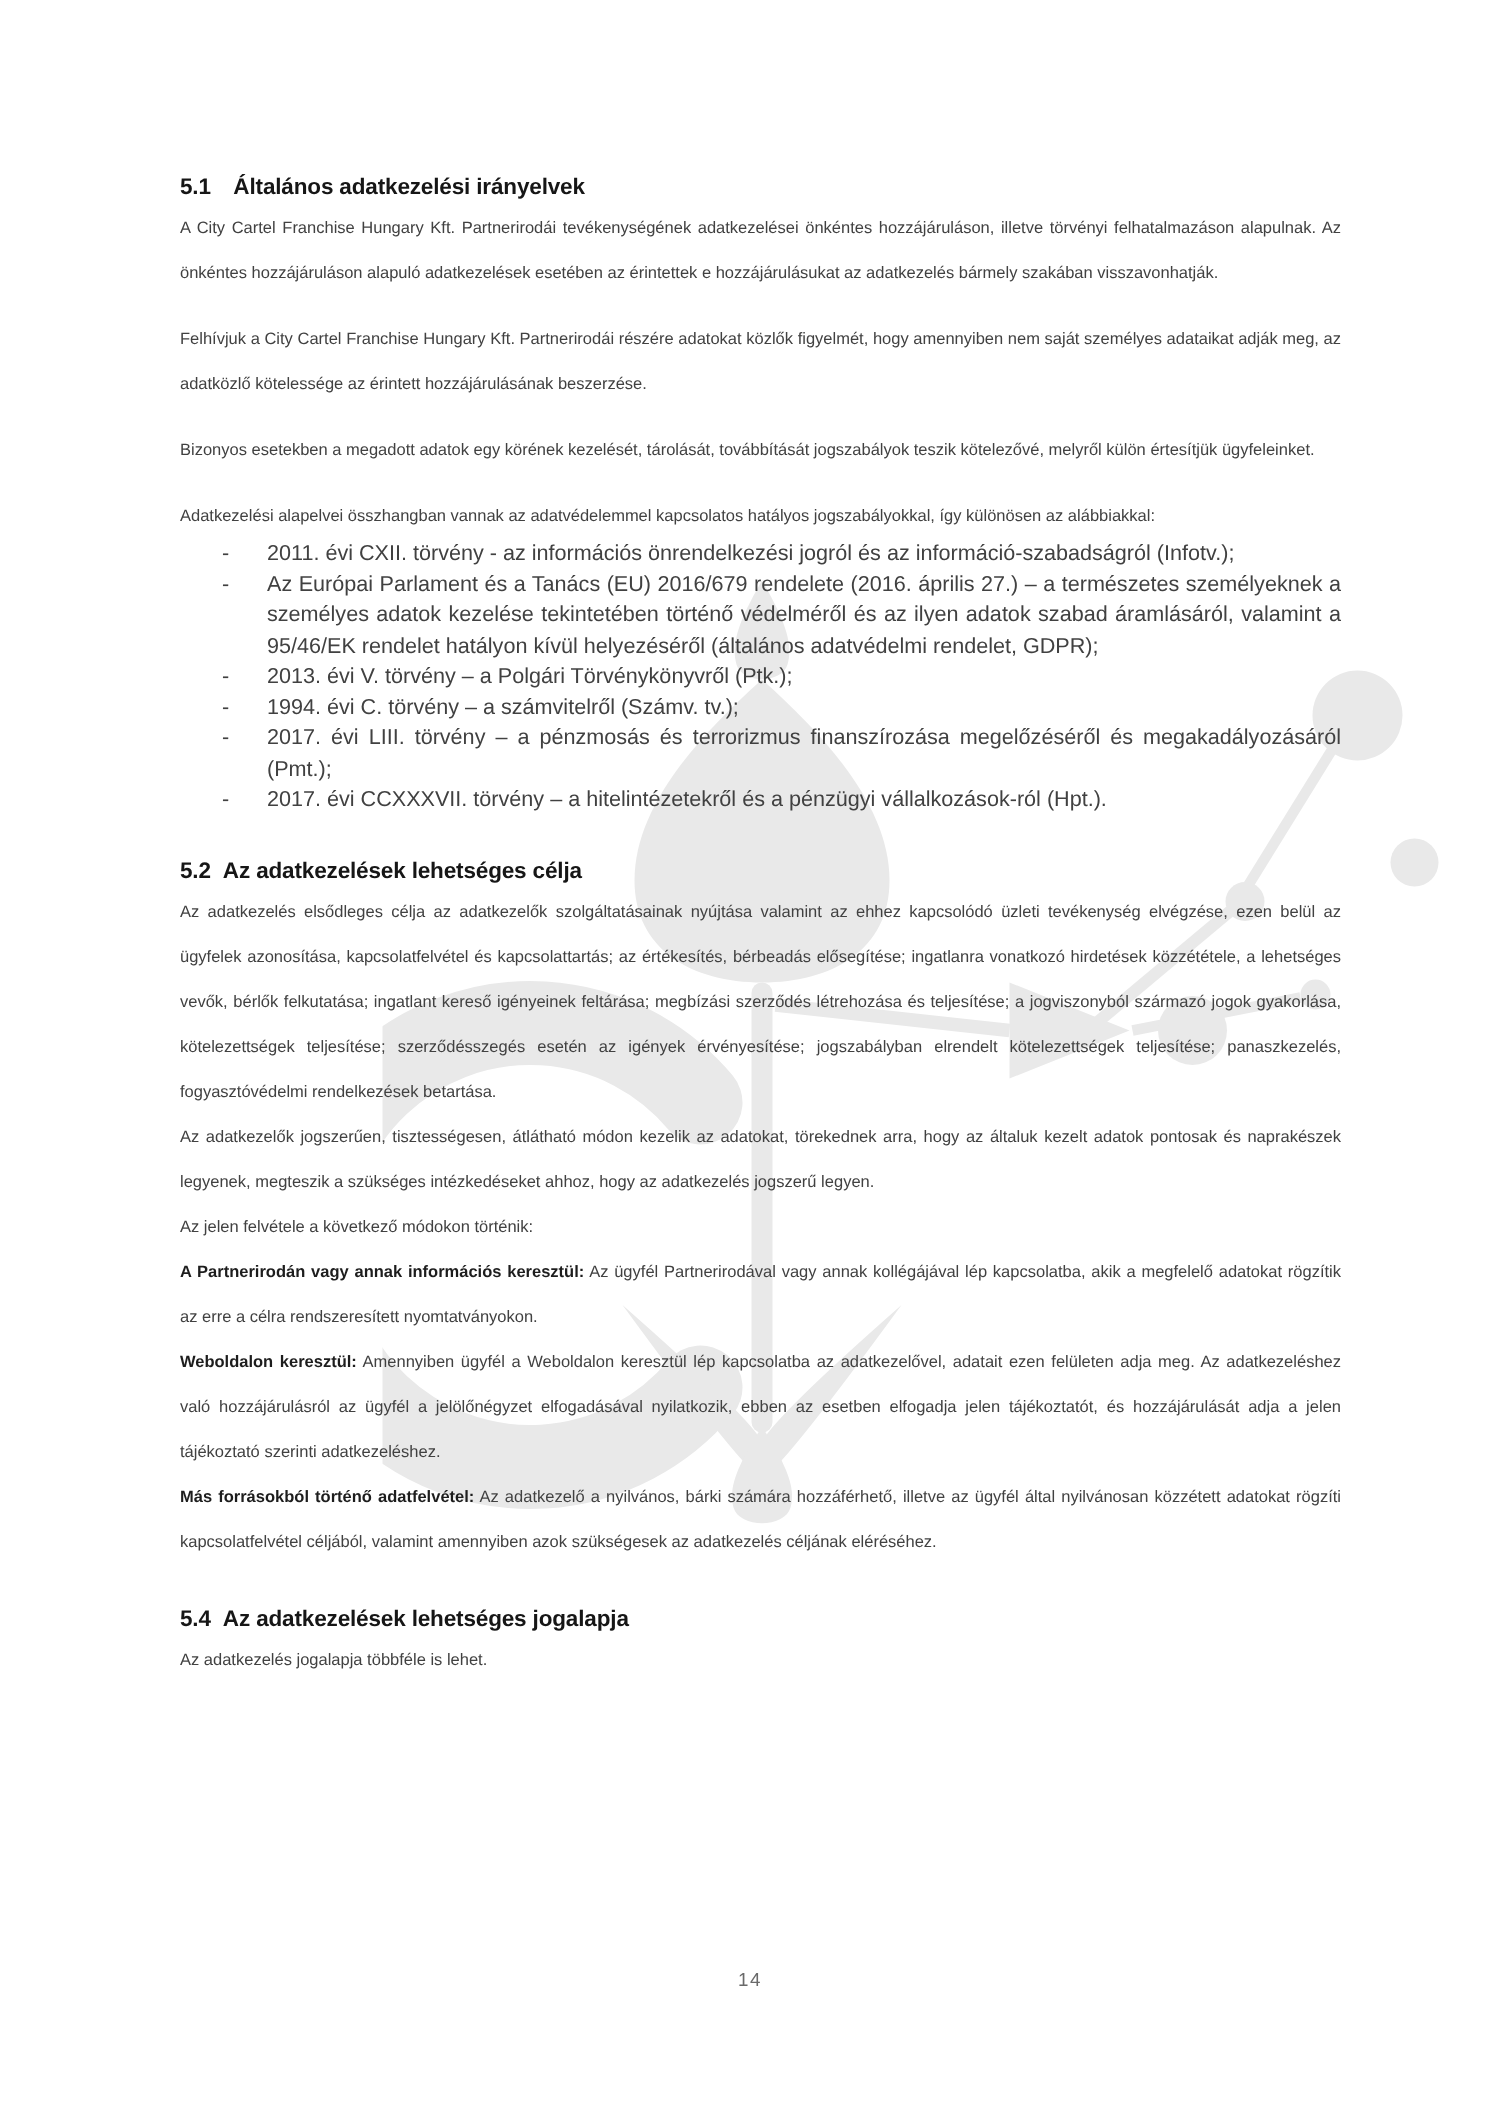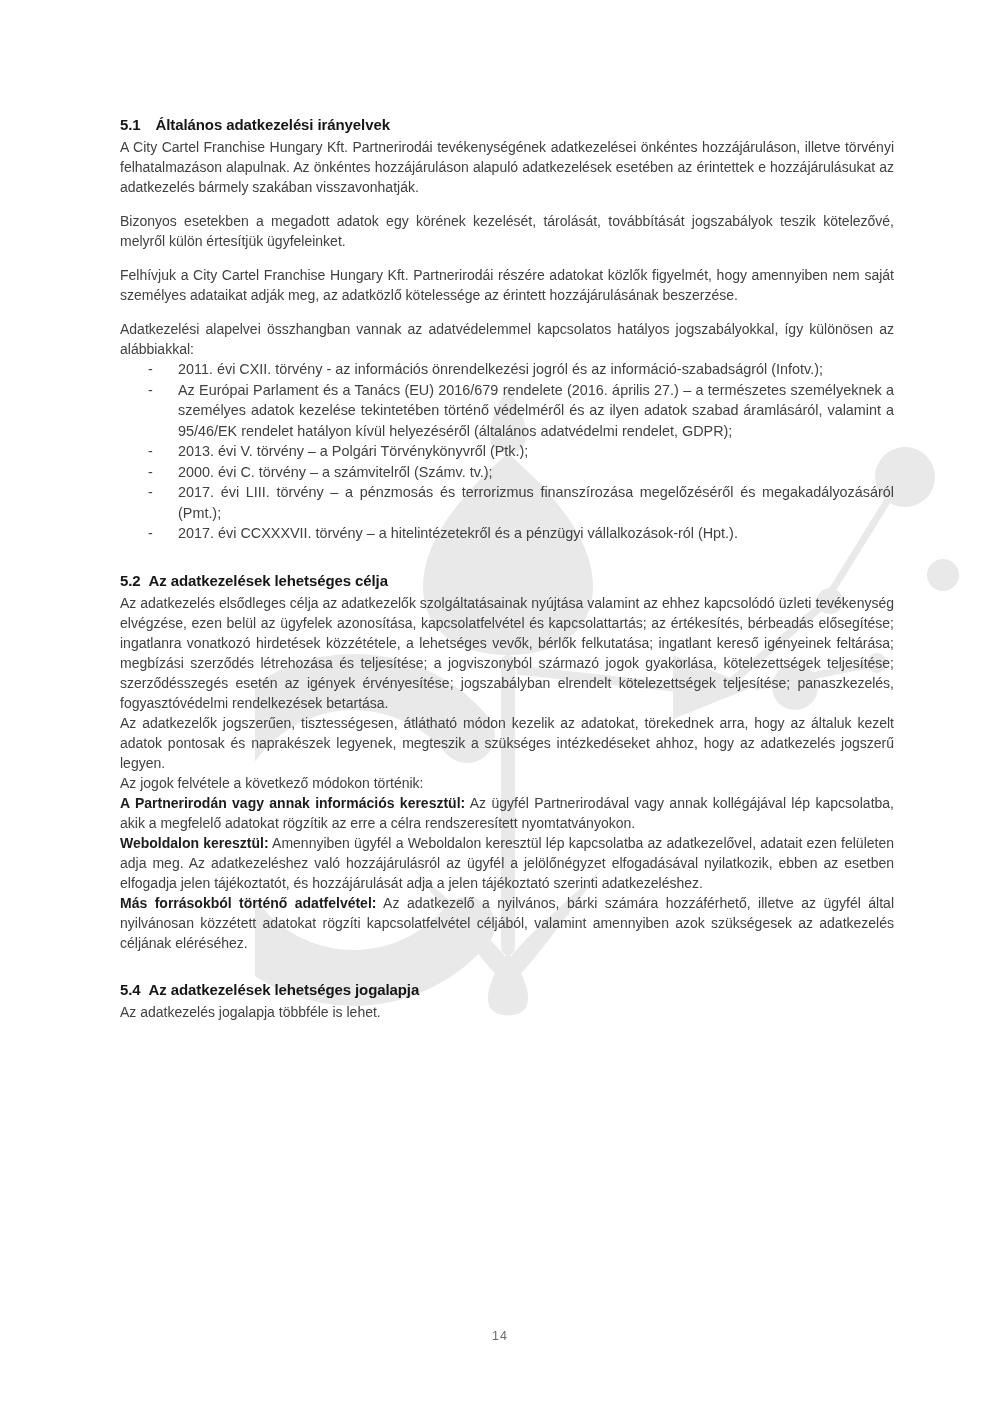--- a/index.html
+++ b/index.html
@@ -44,22 +44,22 @@
     font-size:15px;
     font-weight:bold;
     color:#161616;
     margin:28px 0 4px 0;
     letter-spacing:-0.1px;
   }
   .section-heading .sec-num{margin-right:8px;}
   .section-heading .sec-num.wide{margin-right:15px;}
   .section-heading.first{margin-top:0;}
   p.body{
-    font-size:14px;
-    line-height:20px;
+    font-size:11px;
+    line-height:30px;
     text-align:justify;
     margin:0 0 14px 0;
   }
   p.body.tight{margin:0;}
   p.body.last{margin-bottom:10px;}
   .lead{font-weight:bold;color:#1d1d1d;}
   
   .bullets{margin:0;}
   .bullet-row{
     display:flex;
@@ -76,21 +76,20 @@
     flex:1 1 auto;
     text-align:justify;
   }
   
   .page-footer{
     position:absolute;
     left:0;right:0;
     top:1311px;
     text-align:center;
     z-index:1;
-    margin-top:15px;
   }
   .page-number{
     font-size:12.5px;
     color:#6a6a6a;
     letter-spacing:1px;
   }
 </style>
 </head>
 <body>
 
@@ -127,39 +126,39 @@
   </svg>
 
   <div class="content">
 
 
     <div class="section">
       <h2 class="section-heading first">
         <span class="sec-num wide">5.1</span><span>Általános adatkezelési irányelvek</span>
       </h2>
       <p class="body">A City Cartel Franchise Hungary Kft. Partnerirodái tevékenységének adatkezelései önkéntes hozzájáruláson, illetve törvényi felhatalmazáson alapulnak. Az önkéntes hozzájáruláson alapuló adatkezelések esetében az érintettek e hozzájárulásukat az adatkezelés bármely szakában visszavonhatják.</p>
+      <p class="body">Felhívjuk a City Cartel Franchise Hungary Kft. Partnerirodái részére adatokat közlők figyelmét, hogy amennyiben nem saját személyes adataikat adják meg, az adatközlő kötelessége az érintett hozzájárulásának beszerzése.</p>
       <p class="body">Bizonyos esetekben a megadott adatok egy körének kezelését, tárolását, továbbítását jogszabályok teszik kötelezővé, melyről külön értesítjük ügyfeleinket.</p>
-      <p class="body">Felhívjuk a City Cartel Franchise Hungary Kft. Partnerirodái részére adatokat közlők figyelmét, hogy amennyiben nem saját személyes adataikat adják meg, az adatközlő kötelessége az érintett hozzájárulásának beszerzése.</p>
       <p class="body tight">Adatkezelési alapelvei összhangban vannak az adatvédelemmel kapcsolatos hatályos jogszabályokkal, így különösen az alábbiakkal:</p>
       <div class="bullets">
         <div class="bullet-row">
           <span class="bullet-dash">-</span>
           <span class="bullet-text">2011. évi CXII. törvény - az információs önrendelkezési jogról és az információ-szabadságról (Infotv.);</span>
         </div>
         <div class="bullet-row">
           <span class="bullet-dash">-</span>
           <span class="bullet-text">Az Európai Parlament és a Tanács (EU) 2016/679 rendelete (2016. április 27.) – a természetes személyeknek a személyes adatok kezelése tekintetében történő védelméről és az ilyen adatok szabad áramlásáról, valamint a 95/46/EK rendelet hatályon kívül helyezéséről (általános adatvédelmi rendelet, GDPR);</span>
         </div>
         <div class="bullet-row">
           <span class="bullet-dash">-</span>
           <span class="bullet-text">2013. évi V. törvény – a Polgári Törvénykönyvről (Ptk.);</span>
         </div>
         <div class="bullet-row">
           <span class="bullet-dash">-</span>
-          <span class="bullet-text">2000. évi C. törvény – a számvitelről (Számv. tv.);</span>
+          <span class="bullet-text">1994. évi C. törvény – a számvitelről (Számv. tv.);</span>
         </div>
         <div class="bullet-row">
           <span class="bullet-dash">-</span>
           <span class="bullet-text">2017. évi LIII. törvény – a pénzmosás és terrorizmus finanszírozása megelőzéséről és megakadályozásáról (Pmt.);</span>
         </div>
         <div class="bullet-row">
           <span class="bullet-dash">-</span>
           <span class="bullet-text">2017. évi CCXXXVII. törvény – a hitelintézetekről és a pénzügyi vállalkozások-ról (Hpt.).</span>
         </div>
       </div>
@@ -167,21 +166,21 @@
 
     <div class="section">
       <h2 class="section-heading">
         <span class="sec-num">5.2</span><span>Az adatkezelések lehetséges célja</span>
       </h2>
       <p class="body tight">Az adatkezelés elsődleges célja az adatkezelők szolgáltatásainak nyújtása valamint az ehhez kapcsolódó üzleti tevékenység elvégzése, ezen belül az ügyfelek azonosítása, kapcsolatfelvétel és kapcsolattartás; az értékesítés, bérbeadás elősegítése; ingatlanra vonatkozó hirdetések közzététele, a lehetséges vevők, bérlők felkutatása; ingatlant kereső igényeinek feltárása; megbízási szerződés létrehozása és teljesítése; a jogviszonyból származó jogok gyakorlása, kötelezettségek teljesítése; szerződésszegés esetén az igények érvényesítése; jogszabályban elrendelt kötelezettségek teljesítése; panaszkezelés, fogyasztóvédelmi rendelkezések betartása.</p>
       <p class="body tight">Az adatkezelők jogszerűen, tisztességesen, átlátható módon kezelik az adatokat, törekednek arra, hogy az általuk kezelt adatok pontosak és naprakészek legyenek, megteszik a szükséges intézkedéseket ahhoz, hogy az adatkezelés jogszerű legyen.</p>
     </div>
 
     <div class="section">
-      <p class="body tight">Az jogok felvétele a következő módokon történik:</p>
+      <p class="body tight">Az jelen felvétele a következő módokon történik:</p>
       <p class="body tight"><span class="lead">A Partnerirodán vagy annak információs keresztül:</span><span> Az ügyfél Partnerirodával vagy annak kollégájával lép kapcsolatba, akik a megfelelő adatokat rögzítik az erre a célra rendszeresített nyomtatványokon.</span></p>
       <p class="body tight"><span class="lead">Weboldalon keresztül:</span><span> Amennyiben ügyfél a Weboldalon keresztül lép kapcsolatba az adatkezelővel, adatait ezen felületen adja meg. Az adatkezeléshez való hozzájárulásról az ügyfél a jelölőnégyzet elfogadásával nyilatkozik, ebben az esetben elfogadja jelen tájékoztatót, és hozzájárulását adja a jelen tájékoztató szerinti adatkezeléshez.</span></p>
       <p class="body tight"><span class="lead">Más forrásokból történő adatfelvétel:</span><span> Az adatkezelő a nyilvános, bárki számára hozzáférhető, illetve az ügyfél által nyilvánosan közzétett adatokat rögzíti kapcsolatfelvétel céljából, valamint amennyiben azok szükségesek az adatkezelés céljának eléréséhez.</span></p>
     </div>
 
     <div class="section">
       <h2 class="section-heading">
         <span class="sec-num">5.4</span><span>Az adatkezelések lehetséges jogalapja</span>
       </h2>
       <p class="body last">Az adatkezelés jogalapja többféle is lehet.</p>

